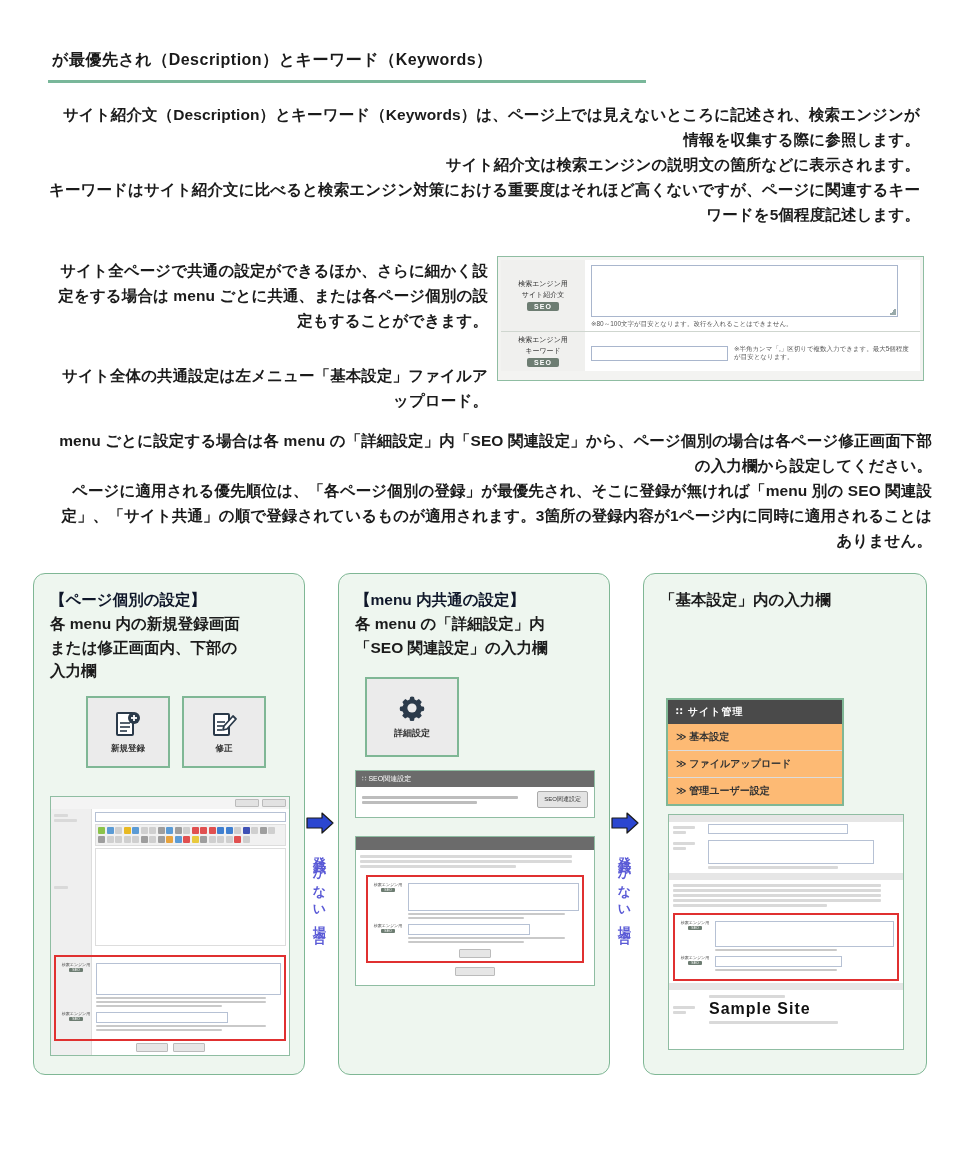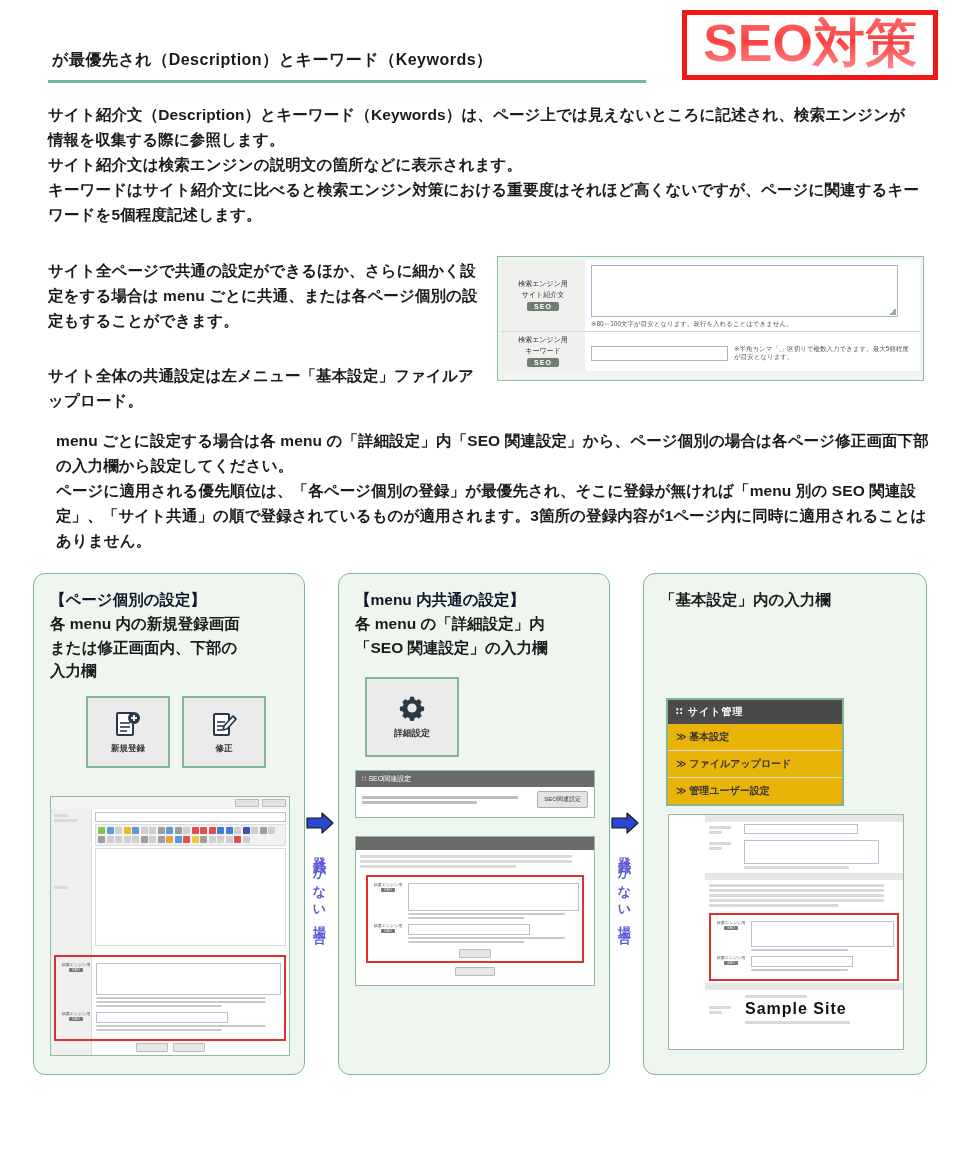--- a/index.html
+++ b/index.html
@@ -45,20 +45,21 @@
   }
 
   
   .para{
     position:absolute;
     font-size:15.5px;
     font-weight:bold;
     line-height:1.62;
     letter-spacing:.1px;
     color:#1b1b1b;
+    text-align:right;
   }
   .p1{left:48px; top:102px; width:872px;}
   .p2{left:48px; top:258px; width:440px;}
   .p3{left:48px; top:363px; width:440px;}
   .p4{left:48px; top:428px; width:876px;}
 
   
   .formshot{
     position:absolute; left:497px; top:256px; width:427px; height:125px;
     border:1px solid #8fbda2; background:#f3f3f1; box-sizing:border-box;
@@ -165,25 +166,25 @@
   
   #shot2a{position:absolute;left:16px;top:196px;width:240px;height:48px;}
   .seo-head{background:#6b6b6b;color:#fff;font-size:7px;padding:3px 6px;}
   .seo-body{display:flex;align-items:center;padding:4px 6px;gap:6px;}
   .seo-body .txt{flex:1;}
   .seo-body .txt .ln{height:3px;background:#bdbdbd;}
   .seo-btn{background:#e4e4e4;border:1px solid #aaa;font-size:6px;color:#333;padding:3px 6px;border-radius:2px;white-space:nowrap;}
   #shot2b{position:absolute;left:16px;top:262px;width:240px;height:150px;}
 
   
-  #menu3{position:absolute;left:22px;top:124px;width:178px;border:2px solid #7fb795;background:#eab308;box-sizing:border-box;}
+  #menu3{position:absolute;left:22px;top:124px;width:178px;border:2px solid #7fb795;background:#fdba74;box-sizing:border-box;}
   .m-head{background:#4a4a4a;color:#fff;font-size:10px;font-weight:bold;padding:5px 8px;letter-spacing:1px;}
   .m-item{border-bottom:1px solid #dcdcdc;font-size:10px;font-weight:bold;color:#333;padding:6px 8px;}
   .m-item:last-child{border-bottom:none;}
-  #shot3{position:absolute;left:24px;top:240px;width:236px;height:236px;padding-left:36px;}
+  #shot3{position:absolute;left:24px;top:240px;width:236px;height:236px;}
   .s3-sec{background:#e6e6e6;text-align:center;font-size:4.5px;color:#555;padding:1px;}
   .sample-site{font-size:16px;font-weight:bold;letter-spacing:1px;color:#111;}
 
   
   .arrow{
     position:absolute;width:28px;height:22px;
   }
   #arrow1{left:306px;top:812px;}
   #arrow2{left:611px;top:812px;}
   .vcap{
@@ -194,23 +195,20 @@
     line-height:1;
   }
   #vcap1{left:313px;top:846px;}
   #vcap2{left:618px;top:846px;}
 </style>
 </head>
 <body>
 
 <div class="page">
 
-  <div class="seo-badge">
-    <span class="txt">SEO対策</span>
-  </div>
 
   <div class="sec-head">が最優先され（Description）とキーワード（Keywords）</div>
   <div class="sec-rule"></div>
 
   <div class="para p1" style="white-space: pre-line;">サイト紹介文（Description）とキーワード（Keywords）は、ページ上では見えないところに記述され、検索エンジンが情報を収集する際に参照します。
 サイト紹介文は検索エンジンの説明文の箇所などに表示されます。
 キーワードはサイト紹介文に比べると検索エンジン対策における重要度はそれほど高くないですが、ページに関連するキーワードを5個程度記述します。</div>
   <div class="para p2">サイト全ページで共通の設定ができるほか、さらに細かく設定をする場合は menu ごとに共通、または各ページ個別の設定もすることができます。</div>
   <div class="para p3">サイト全体の共通設定は左メニュー「基本設定」ファイルアップロード。</div>
   <div class="para p4" style="white-space: pre-line; margin-left: 8px;">menu ごとに設定する場合は各 menu の「詳細設定」内「SEO 関連設定」から、ページ個別の場合は各ページ修正画面下部の入力欄から設定してください。

